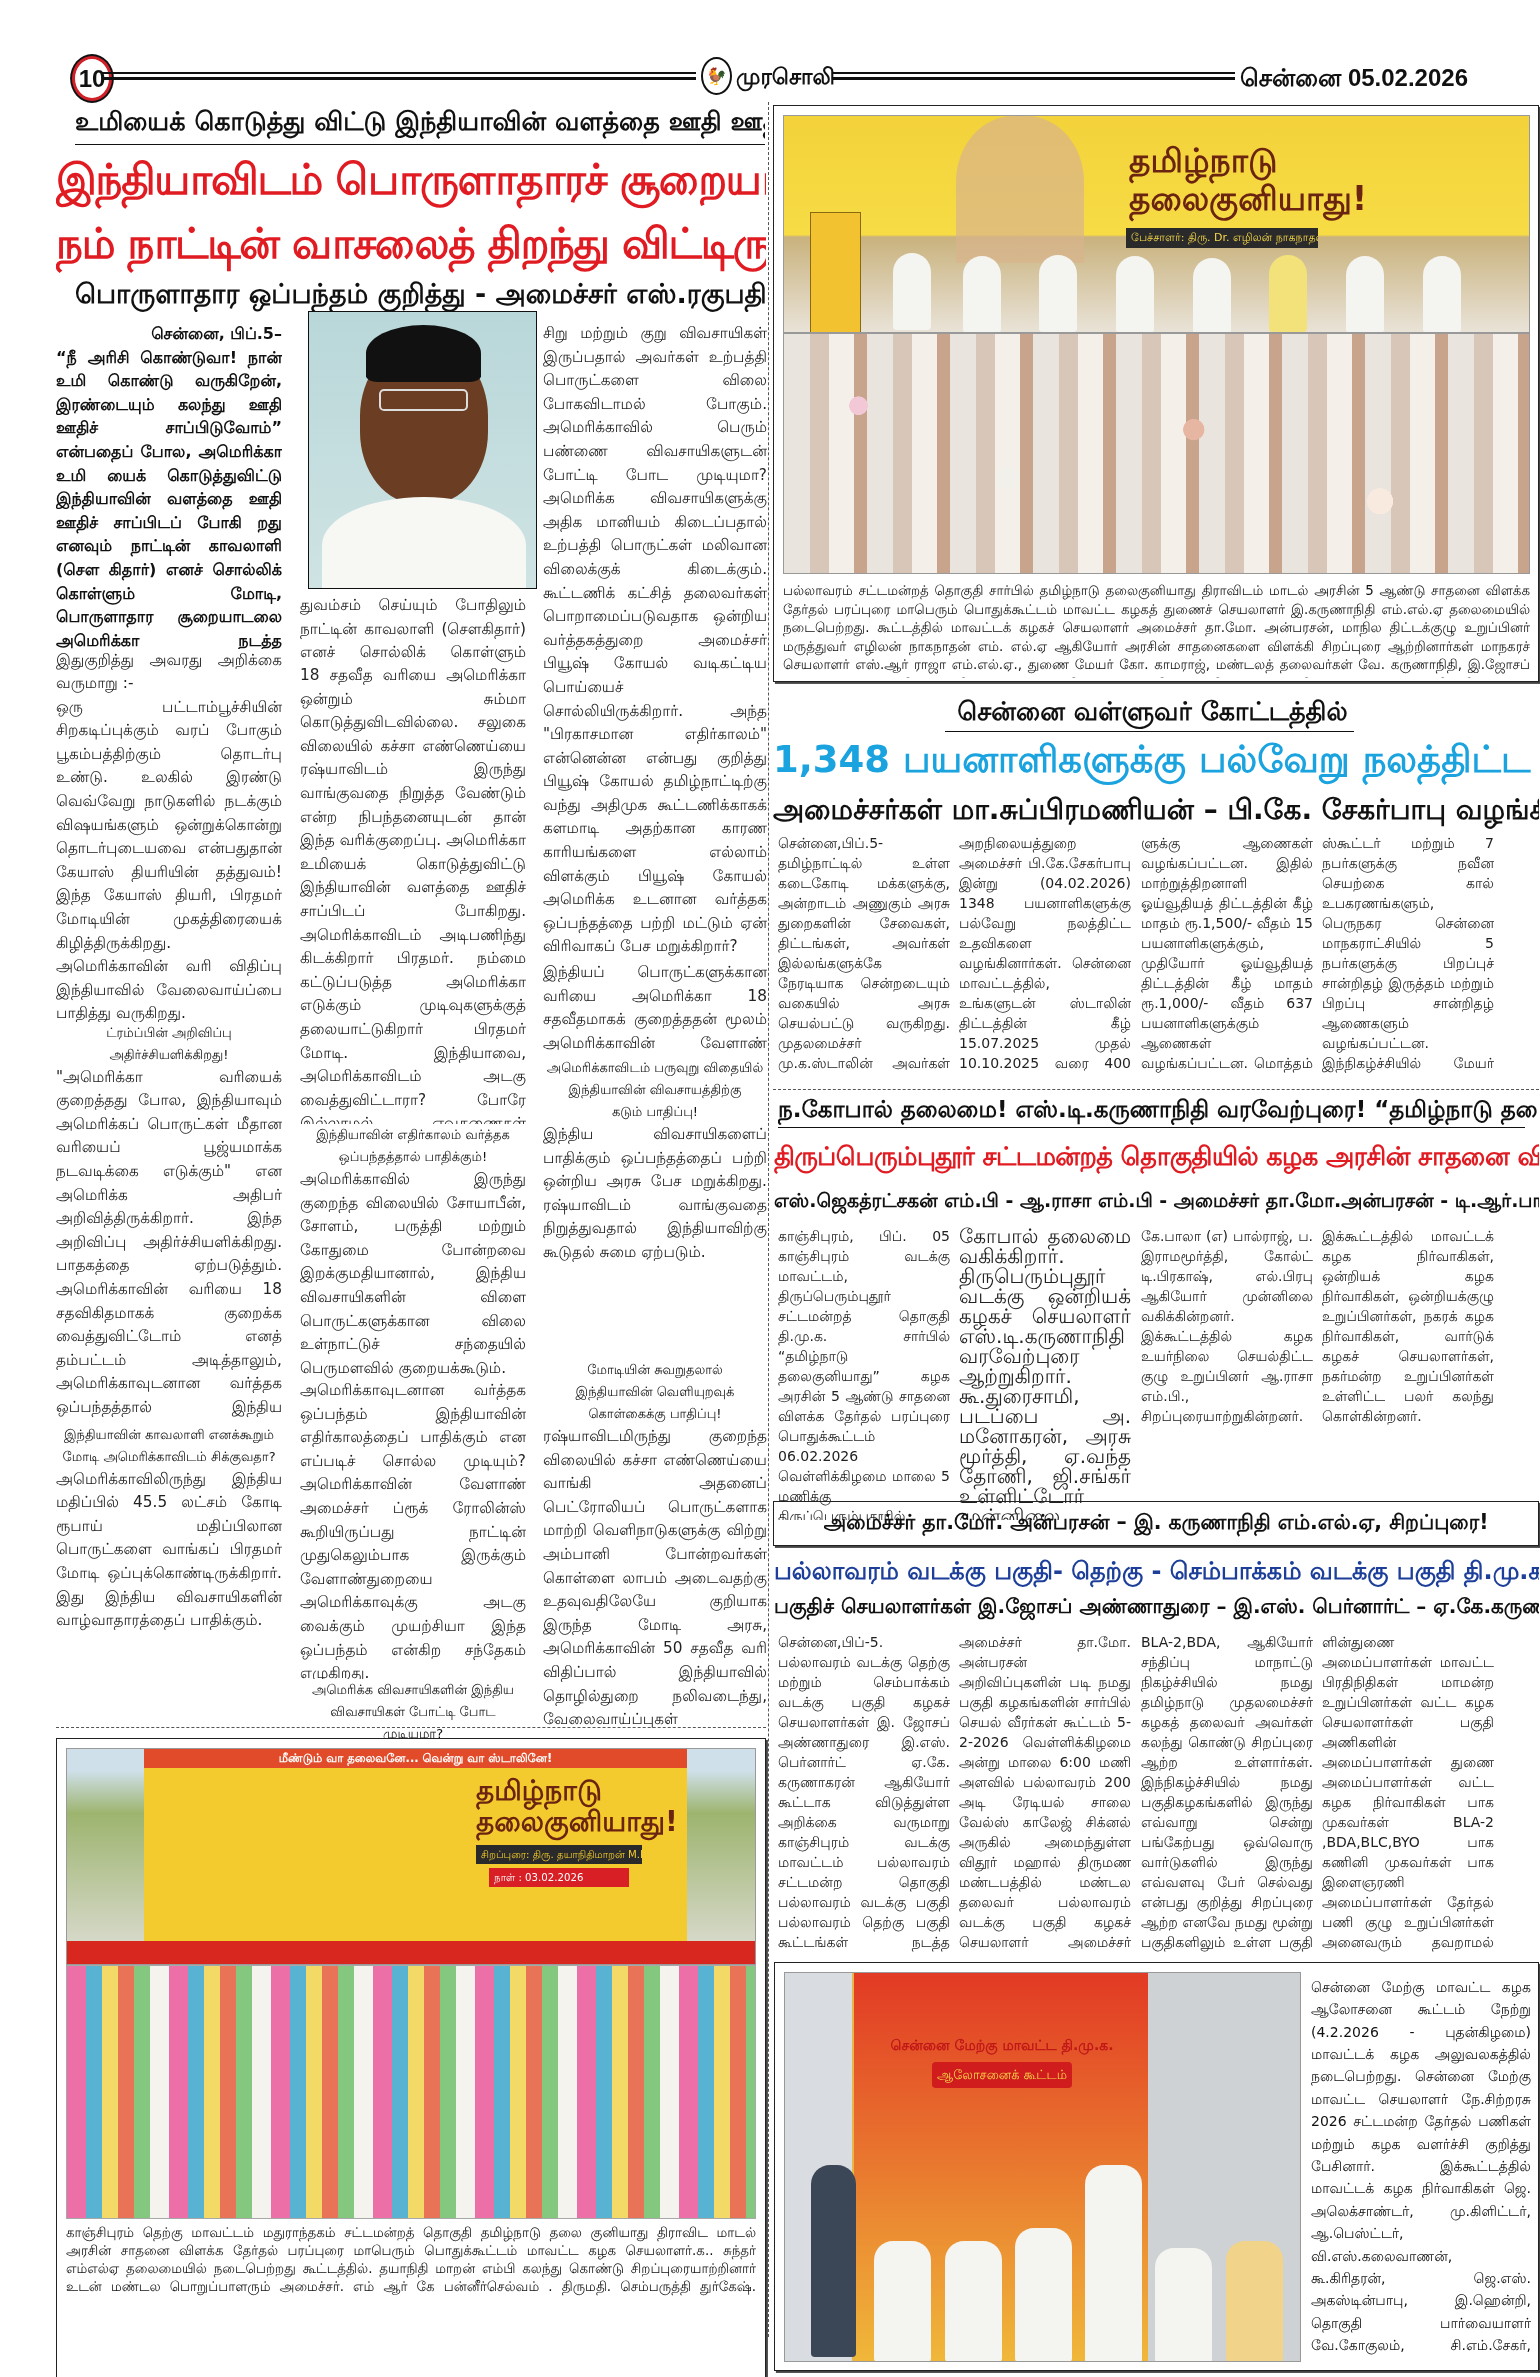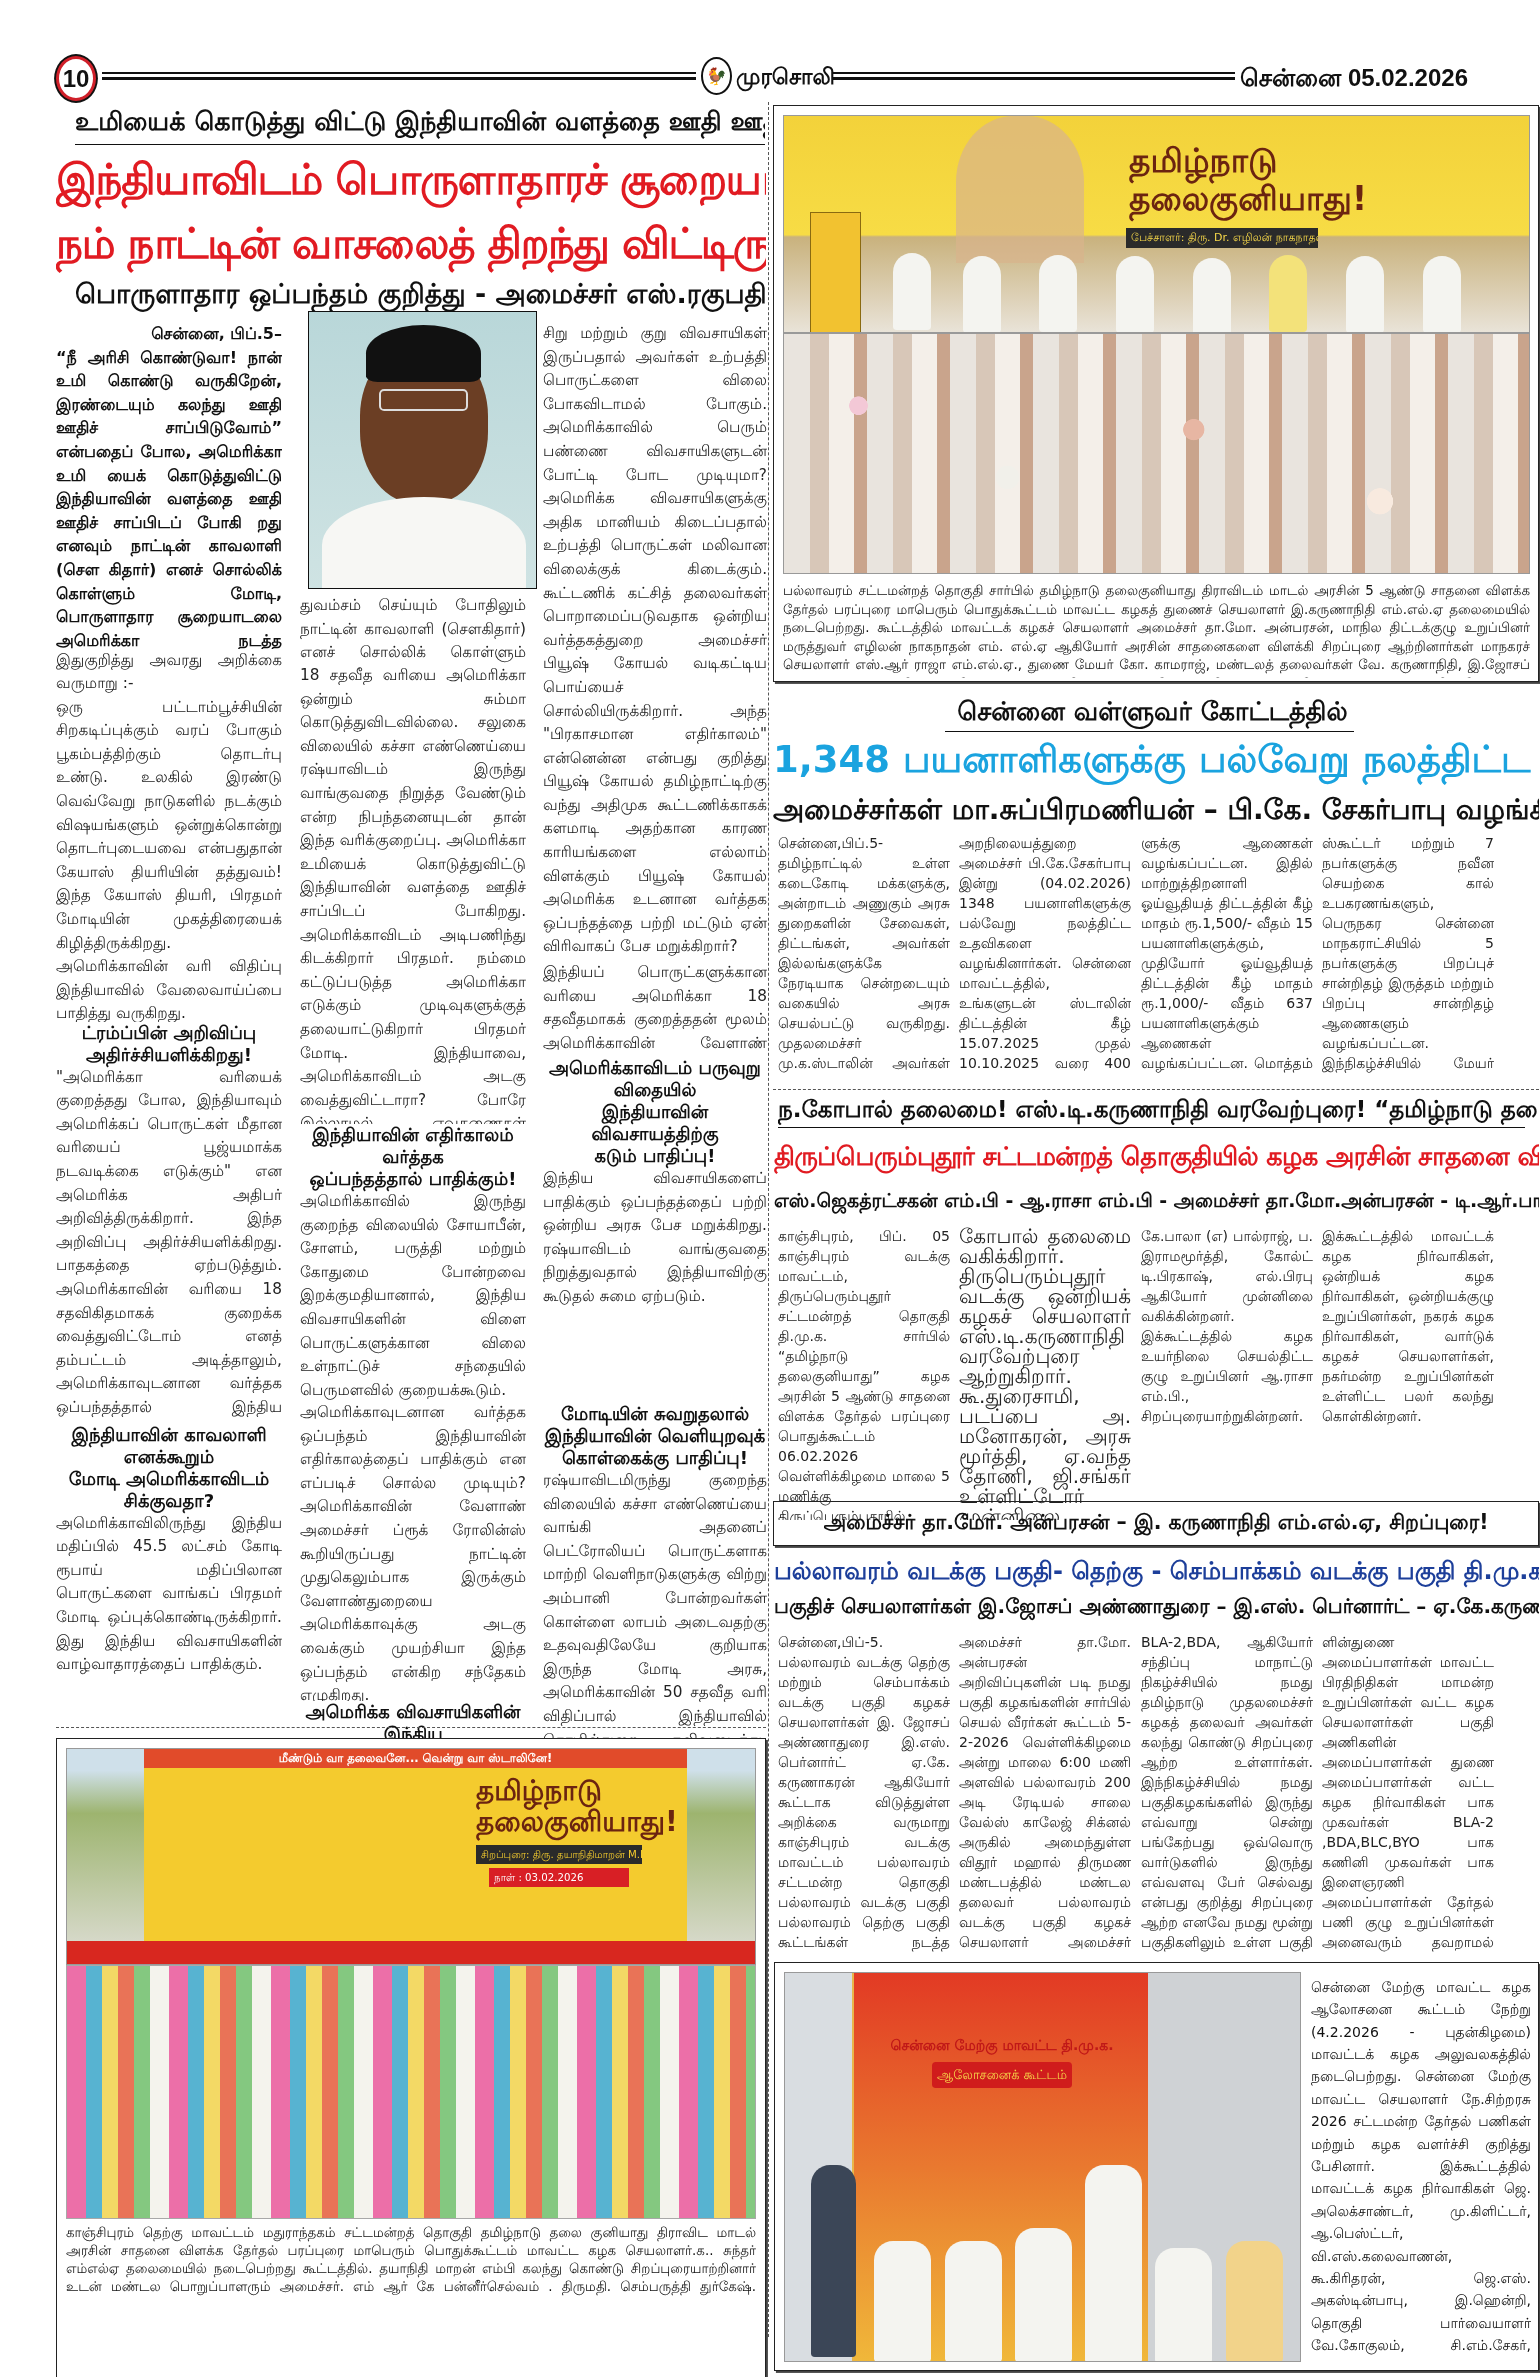--- a/index.html
+++ b/index.html
@@ -1,32 +1,32 @@
 <!DOCTYPE html>
 <html style="font-size:10.2px"><head>
 <meta charset="utf-8">
 <style>
 *{box-sizing:border-box;margin:0;padding:0}
 body{width:1541px;height:2377px;background:#fff;font-family:"DejaVu Sans",sans-serif;color:#111;position:relative;overflow:hidden}
 .abs{position:absolute}
 
 #mast{left:0;top:0;width:1541px;height:96px}
-.pgno{left:56px;top:56px;width:40px;height:45px;border:3.2px solid #d0202a;border-radius:50%;background:#fff;display:flex;align-items:center;justify-content:center;font:bold 24px "Liberation Sans",sans-serif;color:#111;box-shadow:0 0 0 1.9px #111}
+.pgno{left:72px;top:56px;width:40px;height:45px;border:3.2px solid #d0202a;border-radius:50%;background:#fff;display:flex;align-items:center;justify-content:center;font:bold 24px "Liberation Sans",sans-serif;color:#111;box-shadow:0 0 0 1.9px #111}
 .rule{height:7.7px;border-top:2.6px solid #111;border-bottom:3.8px solid #111}
 .logo{left:701px;top:57px;width:31px;height:38px;border:2.6px solid #111;border-radius:50%;display:flex;align-items:center;justify-content:center;font-size:16.6px}
 .pname{left:736px;top:64px;font:bold 22px "DejaVu Sans",sans-serif}
 .pdate{left:1240px;top:64px;font:bold 24px "Liberation Sans",sans-serif}
 
 .hl-kicker{font-weight:bold;color:#111;white-space:nowrap;overflow:hidden}
 .hl-red{font-weight:bold;color:#e11b22;white-space:nowrap;overflow:hidden;letter-spacing:-1.3px}
 .hl-blue{font-weight:bold;color:#1aa3df;white-space:nowrap;overflow:hidden}
 .hl-navy{font-weight:bold;color:#1d3f9a;white-space:nowrap;overflow:hidden}
 .body-col{font-size:15.3px;line-height:23.6px;text-align:justify;overflow:hidden;color:#222}
 .body-col.bold{font-weight:bold;color:#111}
-.subhead{font-weight:bold;font-size:18px;text-align:center;line-height:22px}
+.subhead{font-weight:normal;font-size:13px;text-align:center;line-height:22px}
 .photo{overflow:hidden;border:0.6px solid #999}
 .caption{font-size:14.7px;line-height:23px;color:#111;text-align:justify}
 .framed{border:1.9px solid #222;box-shadow:1.9px 1.9px 0 #444;background:#fff}
 .dashv{border-left:1.3px dashed #555}
 .dashh{border-top:1.3px dashed #555}
 .hr{border-top:1.3px solid #111}
 
 .stage{background:linear-gradient(180deg,#f3d23a 0%,#f7dc45 55%,#c9b27d 56%,#e9e3d8 100%)}
 .crowd{background:
  radial-gradient(circle at 10% 30%,#f3c8d6 0 9px,transparent 9.6px),

